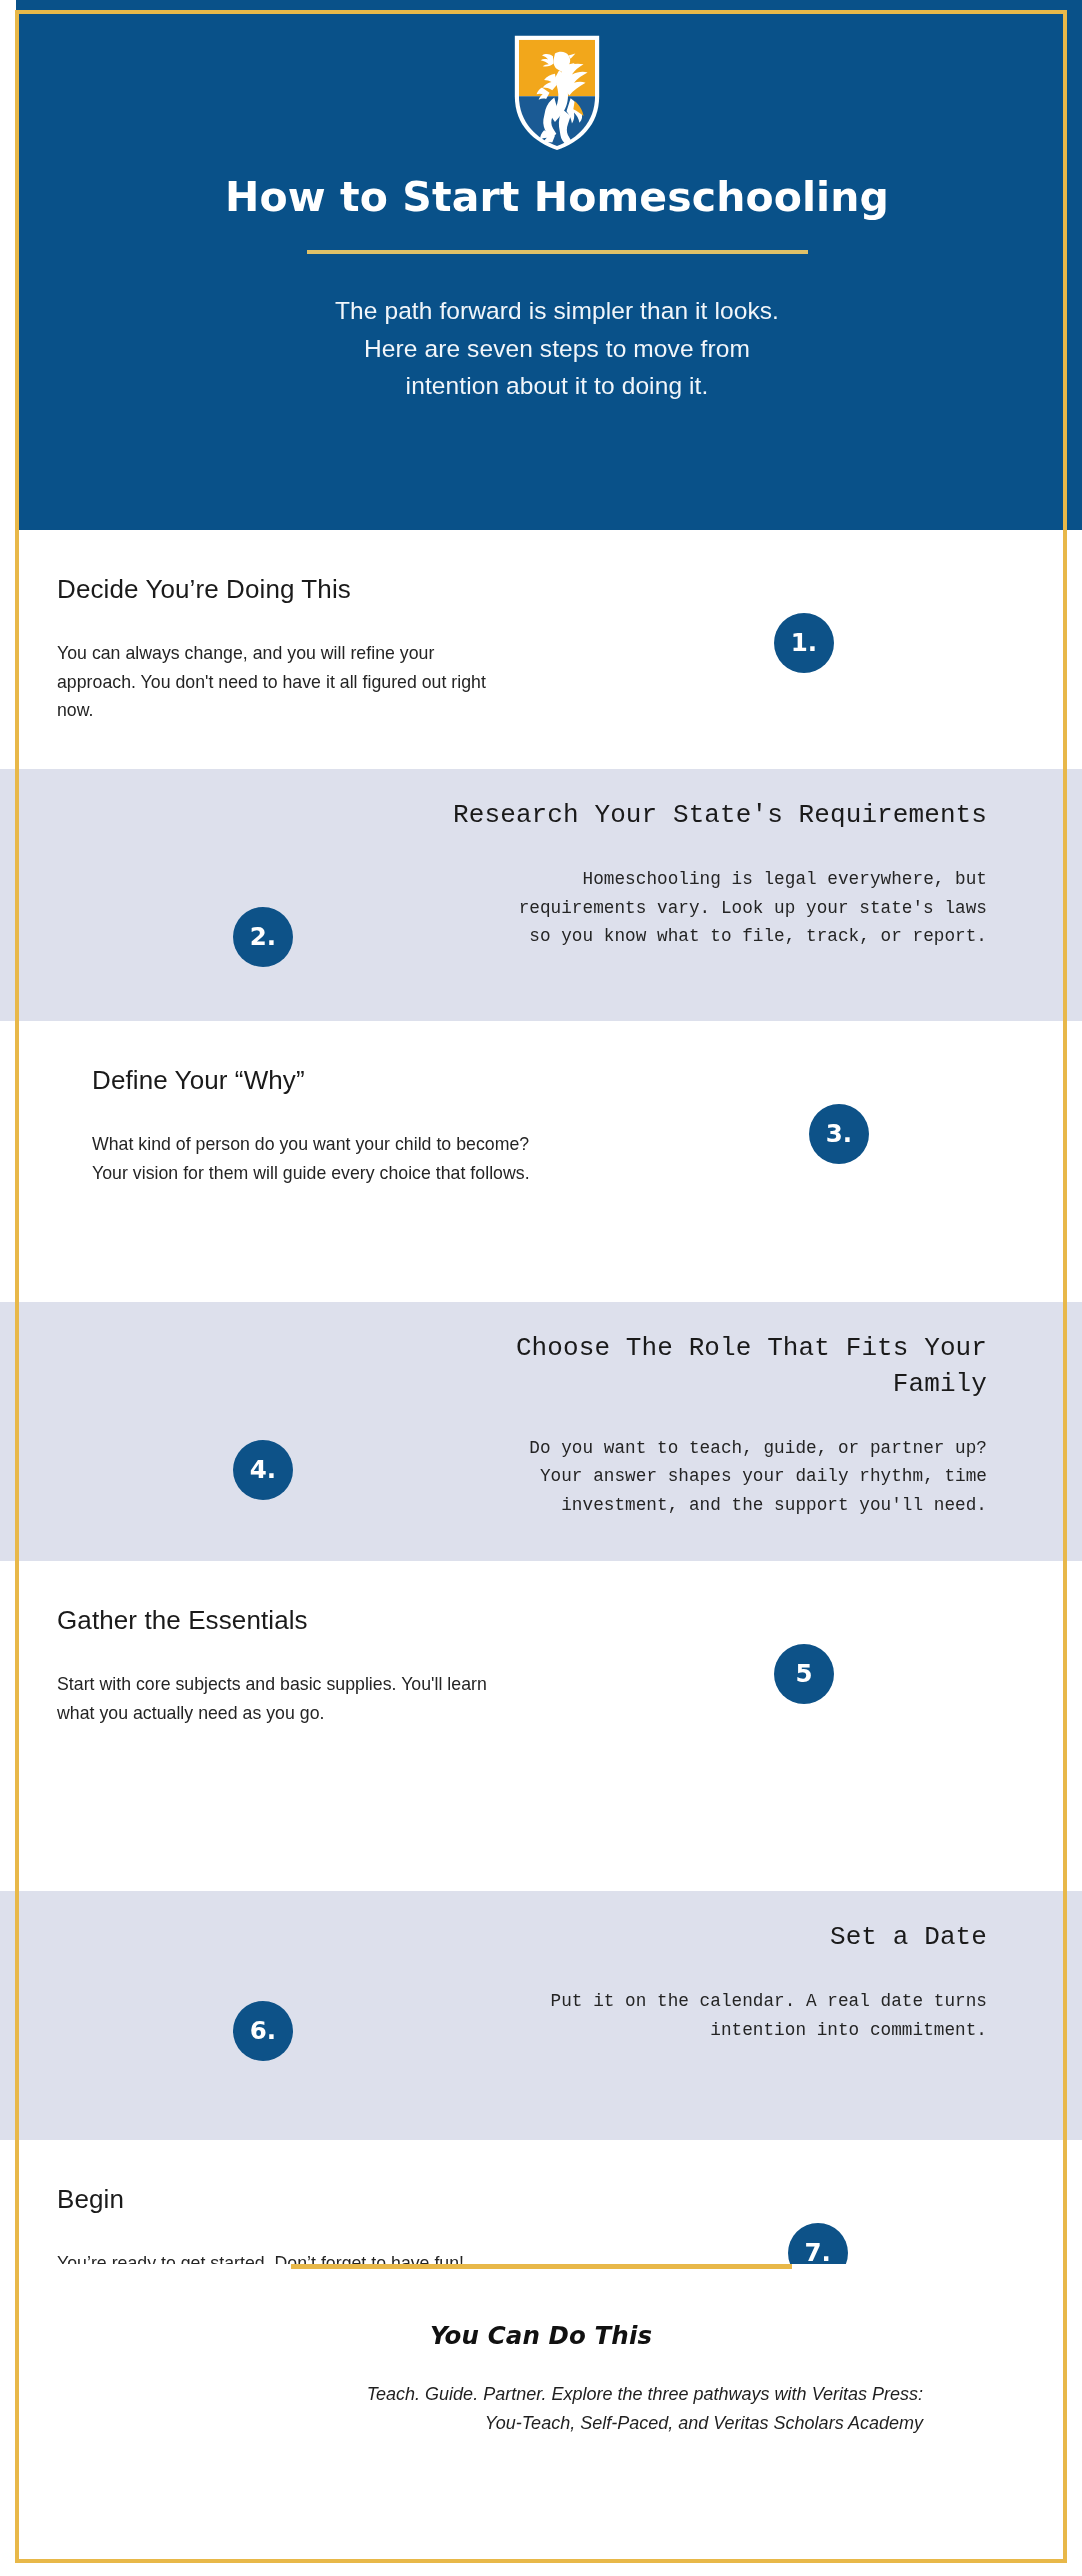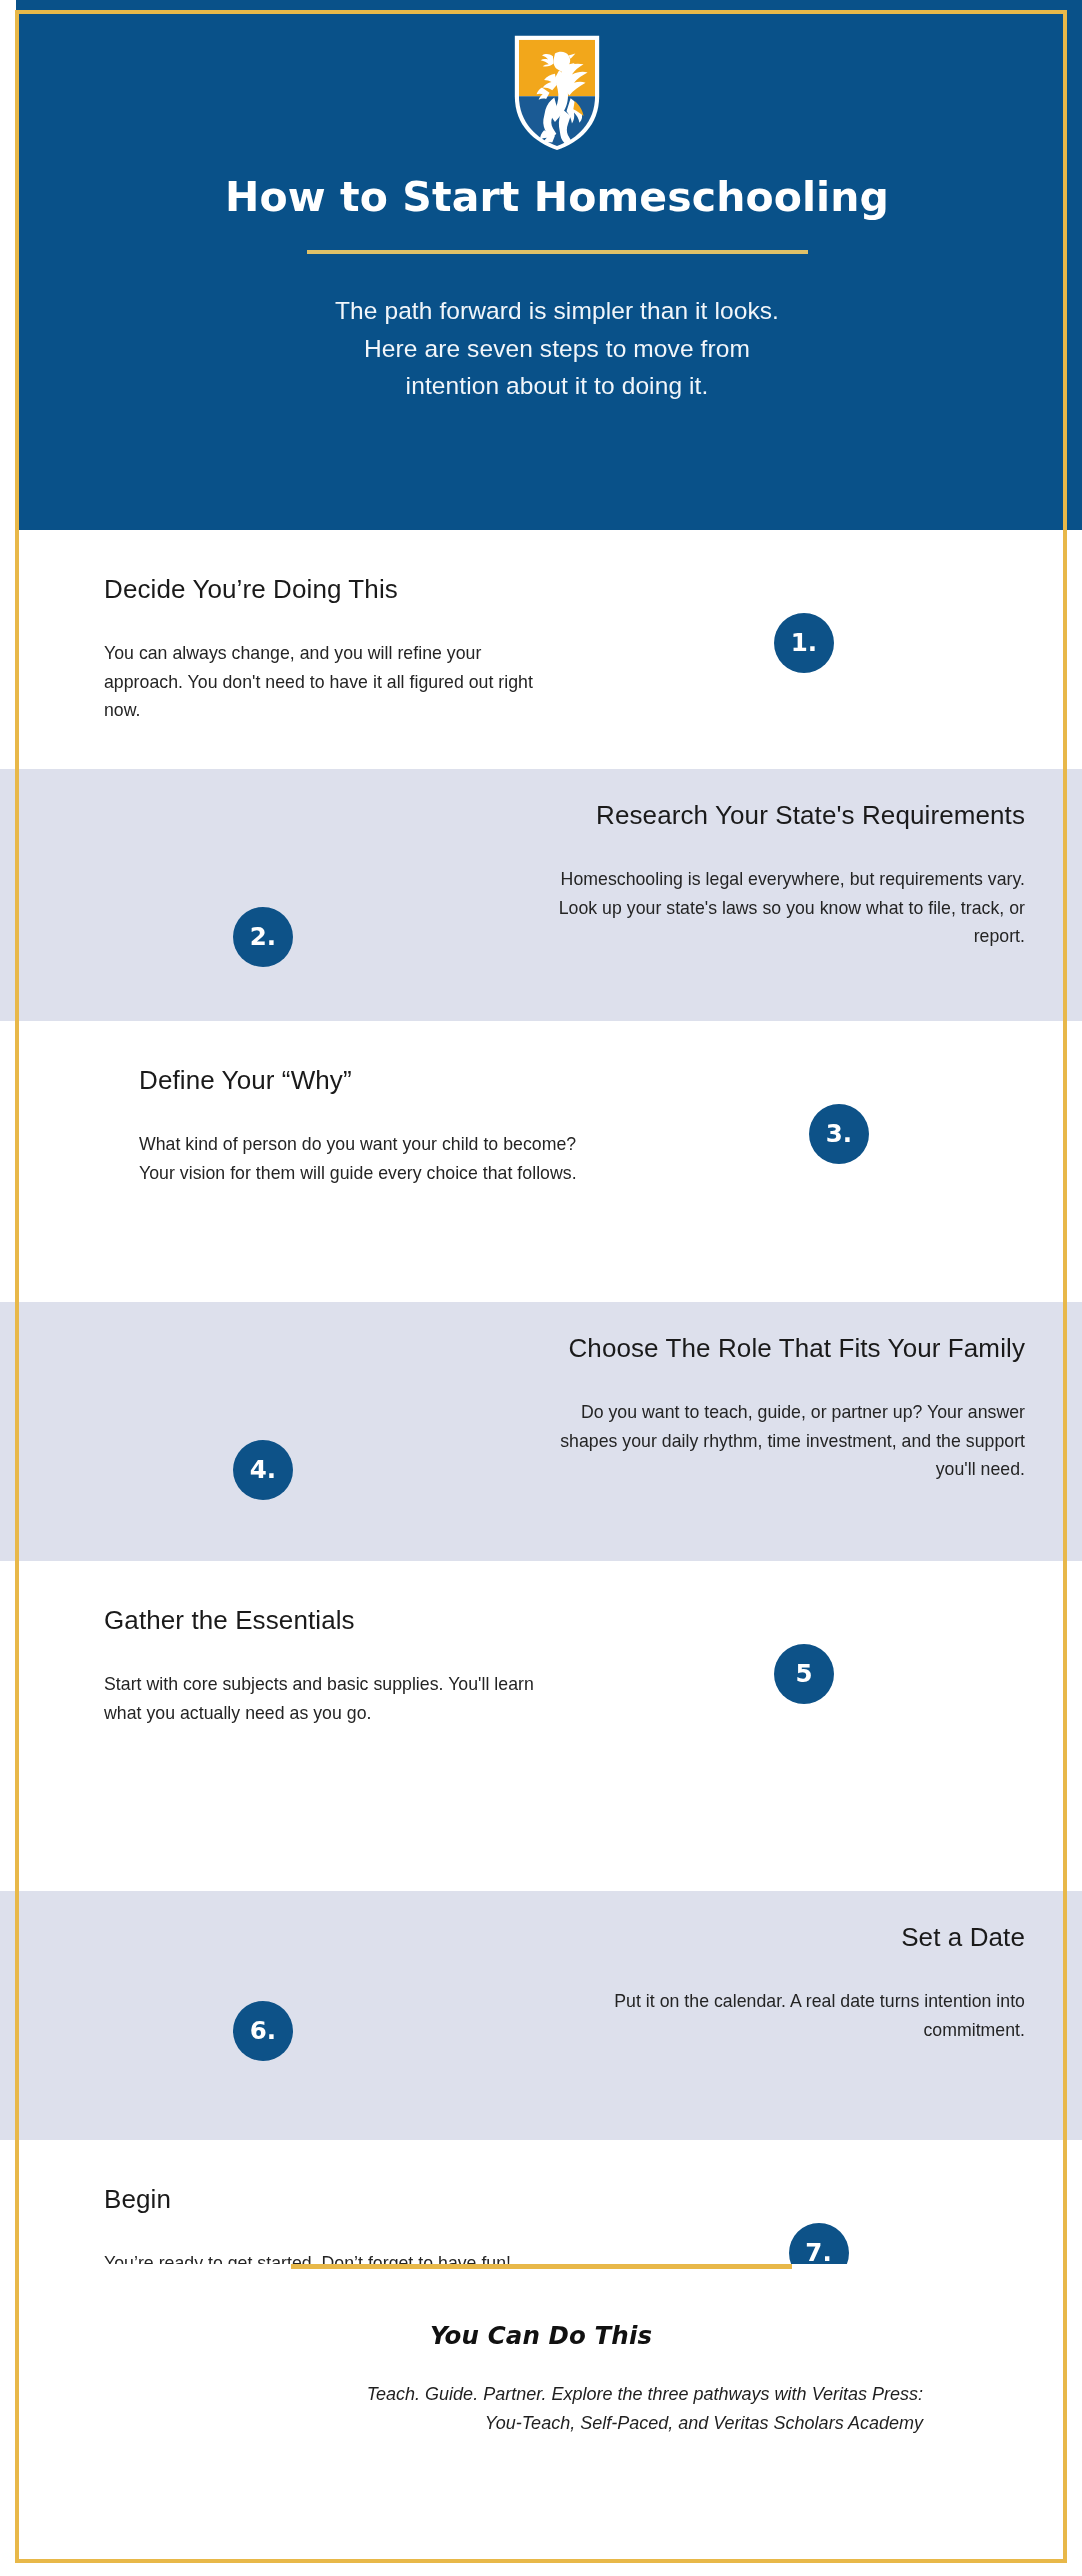--- a/index.html
+++ b/index.html
@@ -103,44 +103,45 @@
   }
   .step.bg-white { background: #ffffff; }
   .step.bg-gray  { background: #dde0ec; }
 
   .step-col-text { position: relative; }
   .step-col-num  { position: relative; display: flex; }
 
   
   .step.left .step-col-text {
     width: 559px;
-    padding-left: 104px;
+    padding-left: 57px;
     padding-top: 42px;
     text-align: left;
   }
   .step.left .step-col-num {
     width: 523px;
     justify-content: flex-start;
     padding-left: 215px;
     padding-top: 83px;
   }
 
   
   .step.right { flex-direction: row; }
   .step.right .step-col-num {
     width: 409px;
     justify-content: flex-start;
     padding-left: 233px;
     padding-top: 138px;
   }
   .step.right .step-col-text {
     width: 673px;
-    padding-right: 57px;
+    padding-right: 95px;
     padding-top: 29px;
     text-align: right;
+    font-family: Liberation Mono, monospace;
   }
 
   .step-title {
     color: #1a1a1a;
     font-size: 26px;
     font-weight: 400;
     line-height: 1.38;
     letter-spacing: 0.1px;
   }
   .step-body {

